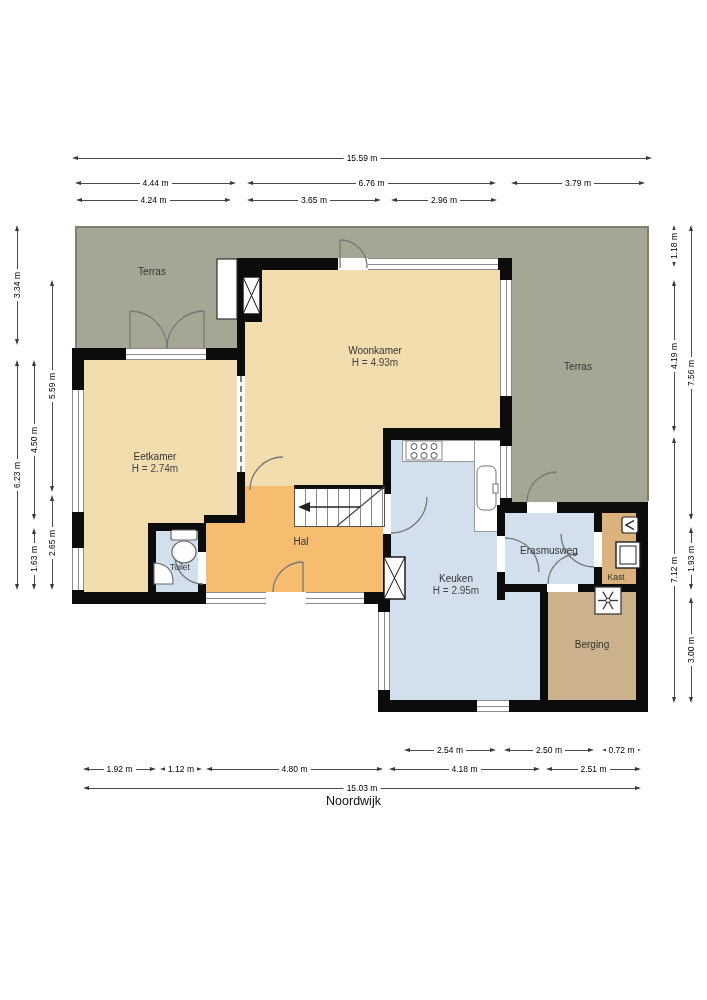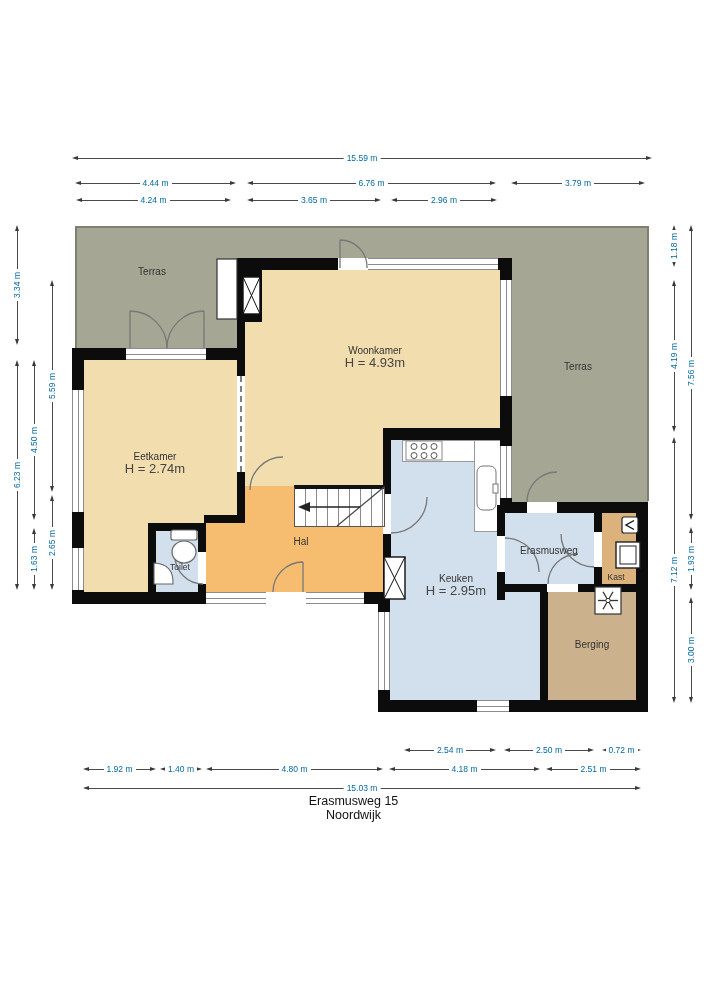--- a/index.html
+++ b/index.html
@@ -13,23 +13,23 @@
         background-image:linear-gradient(#8c8c8c,#8c8c8c);background-size:100% 1px;background-position:0 50%;
         background-repeat:no-repeat;box-sizing:border-box}
   .winv{position:absolute;z-index:4;background:#fff;border-left:1px solid #8c8c8c;border-right:1px solid #8c8c8c;
         background-image:linear-gradient(#8c8c8c,#8c8c8c);background-size:1px 100%;background-position:50% 0;
         background-repeat:no-repeat;box-sizing:border-box}
   .stairs{position:absolute;z-index:4;background:repeating-linear-gradient(90deg,#fff 0 10px,#8a8a8a 10px 11px);
         border:1px solid #555;border-top:4px solid #111;box-sizing:border-box}
   #overlay{position:absolute;left:0;top:0;z-index:5;pointer-events:none}
   .rlabel{position:absolute;z-index:6;transform:translate(-50%,-50%);text-align:center;color:#333;
         font-size:10px;line-height:12px;white-space:nowrap}
-  .rlabel .h{display:block;font-size:13px;color:#454545}
+  .rlabel .h{display:block;font-size:10px;color:#454545}
   .rlabel.sm{font-size:8.5px}
-  .dim{position:absolute;z-index:6;color:#0369a1}
+  .dim{position:absolute;z-index:6;color:#000000}
   .dline-h{position:absolute;left:4px;right:4px;top:50%;height:1px;background:#4a4a4a}
   .dline-v{position:absolute;top:4px;bottom:4px;left:50%;width:1px;background:#4a4a4a}
   .dlabel{position:absolute;left:50%;top:50%;transform:translate(-50%,-50%);background:#fff;
         padding:0 3px;font-size:8.5px;white-space:nowrap}
   .dim.v .dlabel{transform:translate(-50%,-50%) rotate(-90deg)}
   .ah{position:absolute;width:0;height:0}
   .ah.l{left:0;top:50%;margin-top:-2.5px;border-top:2.5px solid transparent;border-bottom:2.5px solid transparent;border-right:6px solid #3a3a3a}
   .ah.r{right:0;top:50%;margin-top:-2.5px;border-top:2.5px solid transparent;border-bottom:2.5px solid transparent;border-left:6px solid #3a3a3a}
   .ah.u{top:0;left:50%;margin-left:-2.5px;border-left:2.5px solid transparent;border-right:2.5px solid transparent;border-bottom:6px solid #3a3a3a}
   .ah.d{bottom:0;left:50%;margin-left:-2.5px;border-left:2.5px solid transparent;border-right:2.5px solid transparent;border-top:6px solid #3a3a3a}
@@ -194,21 +194,20 @@
   <div class="rlabel" style="left:301px;top:542px">Hal</div>
   <div class="rlabel" style="left:456px;top:585px">
     <span>Keuken</span>
     <span class="h">H = 2.95m</span>
   </div>
   <div class="rlabel" style="left:549px;top:551px">Erasmusweg</div>
   <div class="rlabel sm" style="left:616px;top:577px">Kast</div>
   <div class="rlabel" style="left:592px;top:645px">Berging</div>
 
   <div class="title">
-    <div>Erasmusweg 15</div>
     <div>Noordwijk</div>
   </div>
 <div class="dim h" style="left: 72px; top: 153px; width: 580px; height: 10px;">
       <div class="dline-h"></div>
       <div class="ah l"></div>
       <div class="ah r"></div>
       <span class="dlabel">15.59 m</span>
     </div>
     <div class="dim h" style="left: 75px; top: 178px; width: 161px; height: 10px;">
       <div class="dline-h"></div>
@@ -339,21 +338,21 @@
     <div class="dim h" style="left: 83px; top: 764px; width: 73px; height: 10px;">
       <div class="dline-h"></div>
       <div class="ah l"></div>
       <div class="ah r"></div>
       <span class="dlabel">1.92 m</span>
     </div>
     <div class="dim h" style="left: 160px; top: 764px; width: 42px; height: 10px;">
       <div class="dline-h"></div>
       <div class="ah l"></div>
       <div class="ah r"></div>
-      <span class="dlabel">1.40 m</span>
+      <span class="dlabel">1.12 m</span>
     </div>
     <div class="dim h" style="left: 206px; top: 764px; width: 177px; height: 10px;">
       <div class="dline-h"></div>
       <div class="ah l"></div>
       <div class="ah r"></div>
       <span class="dlabel">4.80 m</span>
     </div>
     <div class="dim h" style="left: 389px; top: 764px; width: 151px; height: 10px;">
       <div class="dline-h"></div>
       <div class="ah l"></div>

